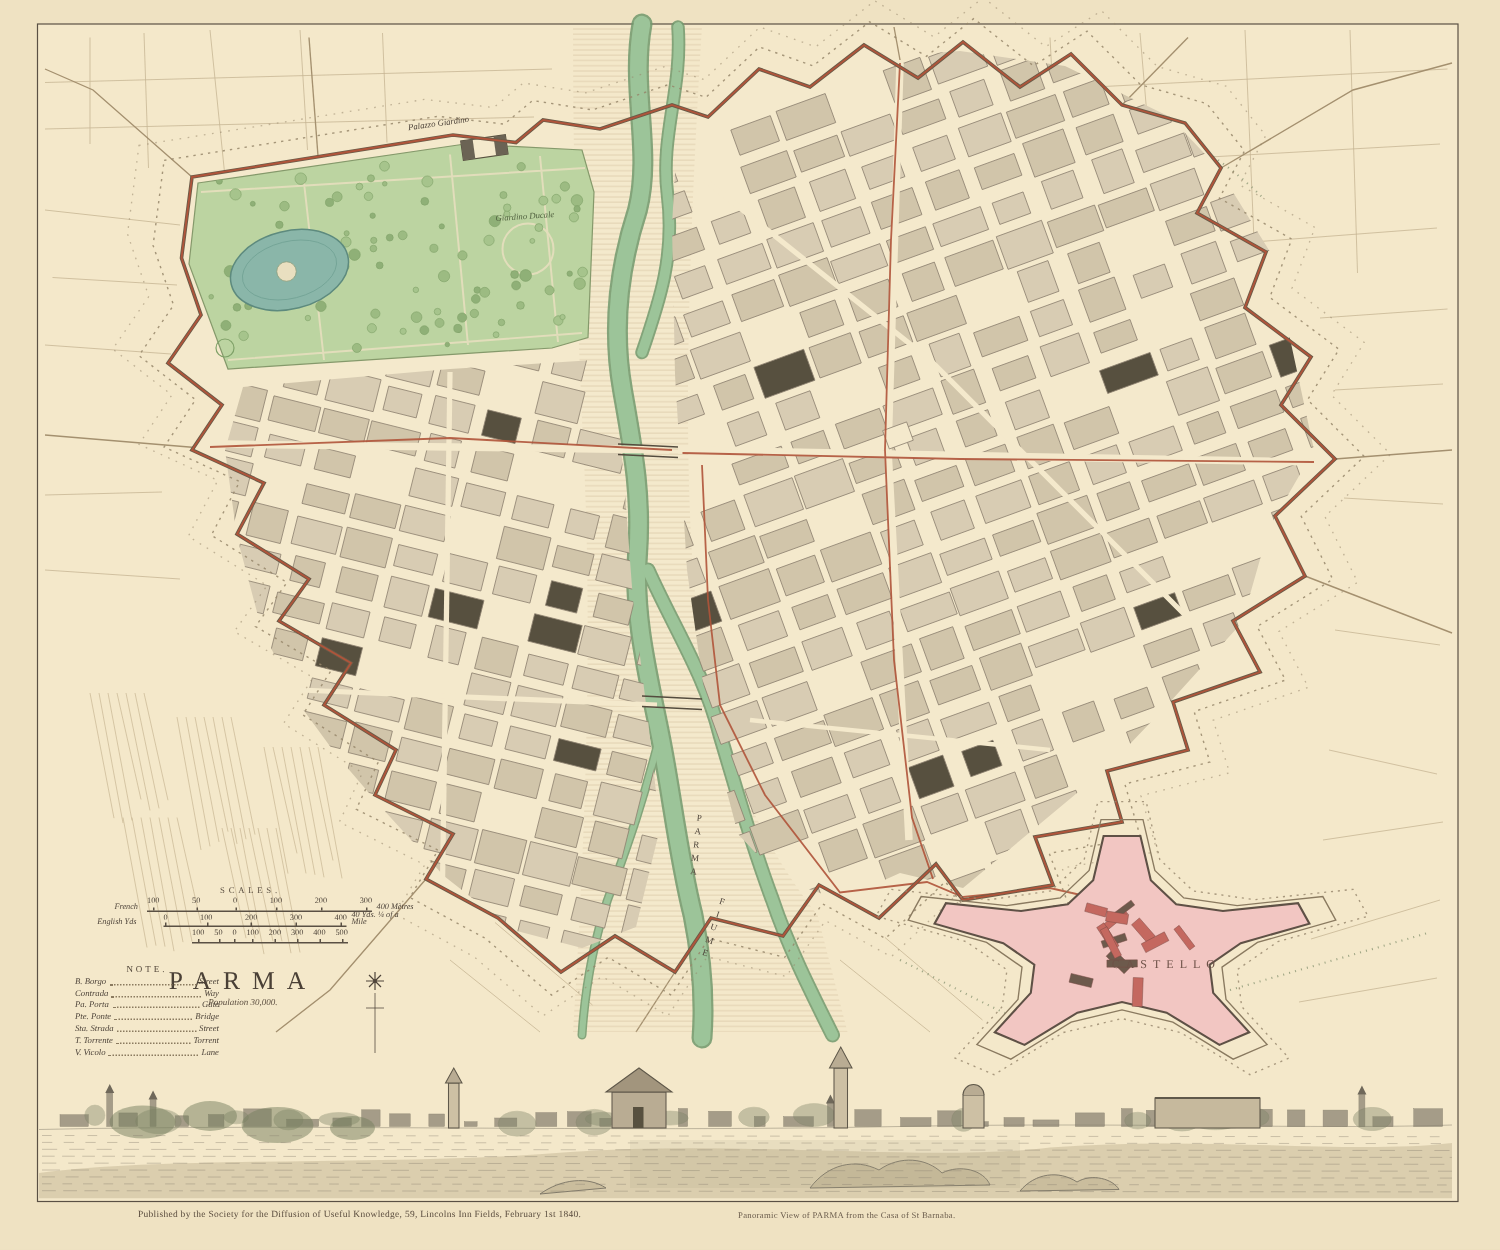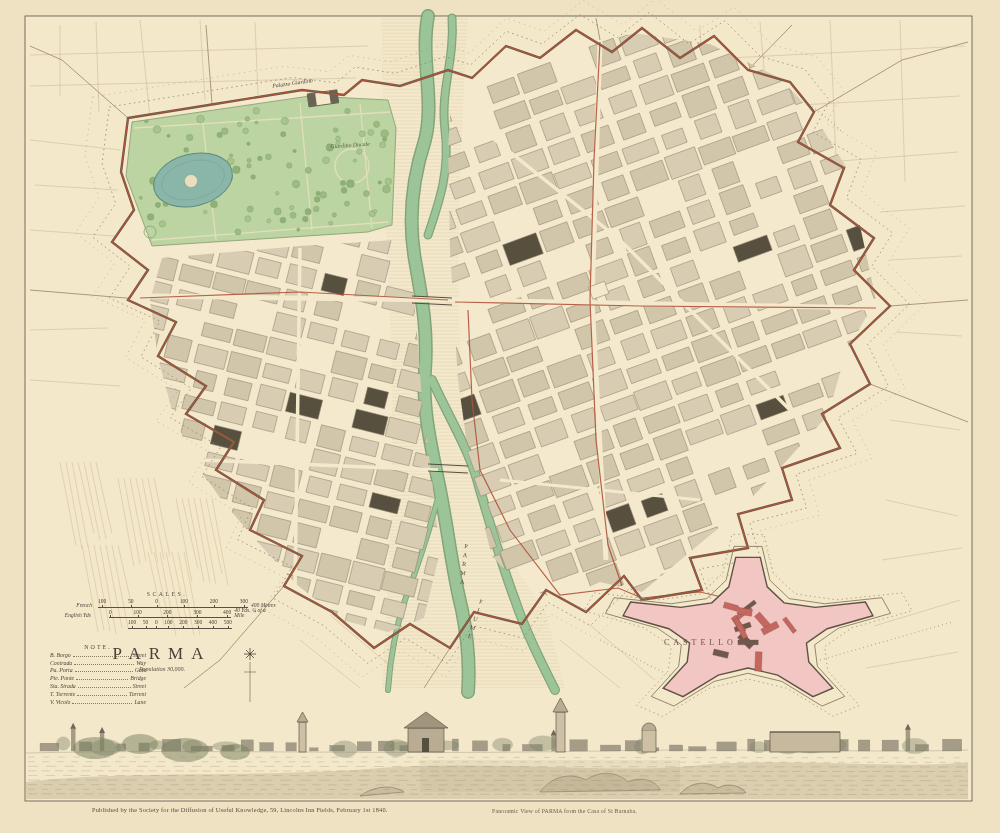--- a/index.html
+++ b/index.html
@@ -4,21 +4,21 @@
 <style>
   html,body{margin:0;padding:0;background:#e9dcba;}
   .sheet{position:relative;width:1000px;height:833px;overflow:hidden;
          font-family:"Liberation Serif",serif;color:#4e443a;
          background:linear-gradient(150deg,#efe1bf 0%,#f5eacd 45%,#efe0bd 100%);}
   .sheet svg{position:absolute;left:0;top:0;}
   .overlay{position:absolute;left:0;top:0;width:1000px;height:833px;}
   .lbl{position:absolute;white-space:nowrap;}
   .title{font-size:17px;letter-spacing:8px;color:#4a4036;text-align:center;}
   .subtitle{font-size:6px;font-style:italic;text-align:center;color:#5a4c3e;}
-  .castello-lbl{font-size:8px;letter-spacing:4px;color:#6e5248;text-align:left;}
+  .castello-lbl{font-size:8px;letter-spacing:4px;color:#6e5248;text-align:right;}
   .small-italic{font-size:5.8px;font-style:italic;}
   .vlabel{position:absolute;writing-mode:vertical-rl;text-orientation:upright;
           font-size:6px;letter-spacing:3px;color:#4e443a;}
   .imprint{font-size:6.3px;letter-spacing:.2px;color:#5a4c3e;}
   .viewcap{font-size:5.8px;color:#6a5c4c;letter-spacing:.2px;}
   
   .scales{position:absolute;left:58px;top:591px;width:218px;}
   .scales-head{font-size:5.8px;letter-spacing:2.5px;text-align:center;color:#55493c;}
   .scale-row{display:flex;align-items:flex-end;height:9px;margin-top:1.5px;}
   .slabel{width:34px;font-size:5.5px;font-style:italic;text-align:right;padding-right:2px;line-height:5px;}

